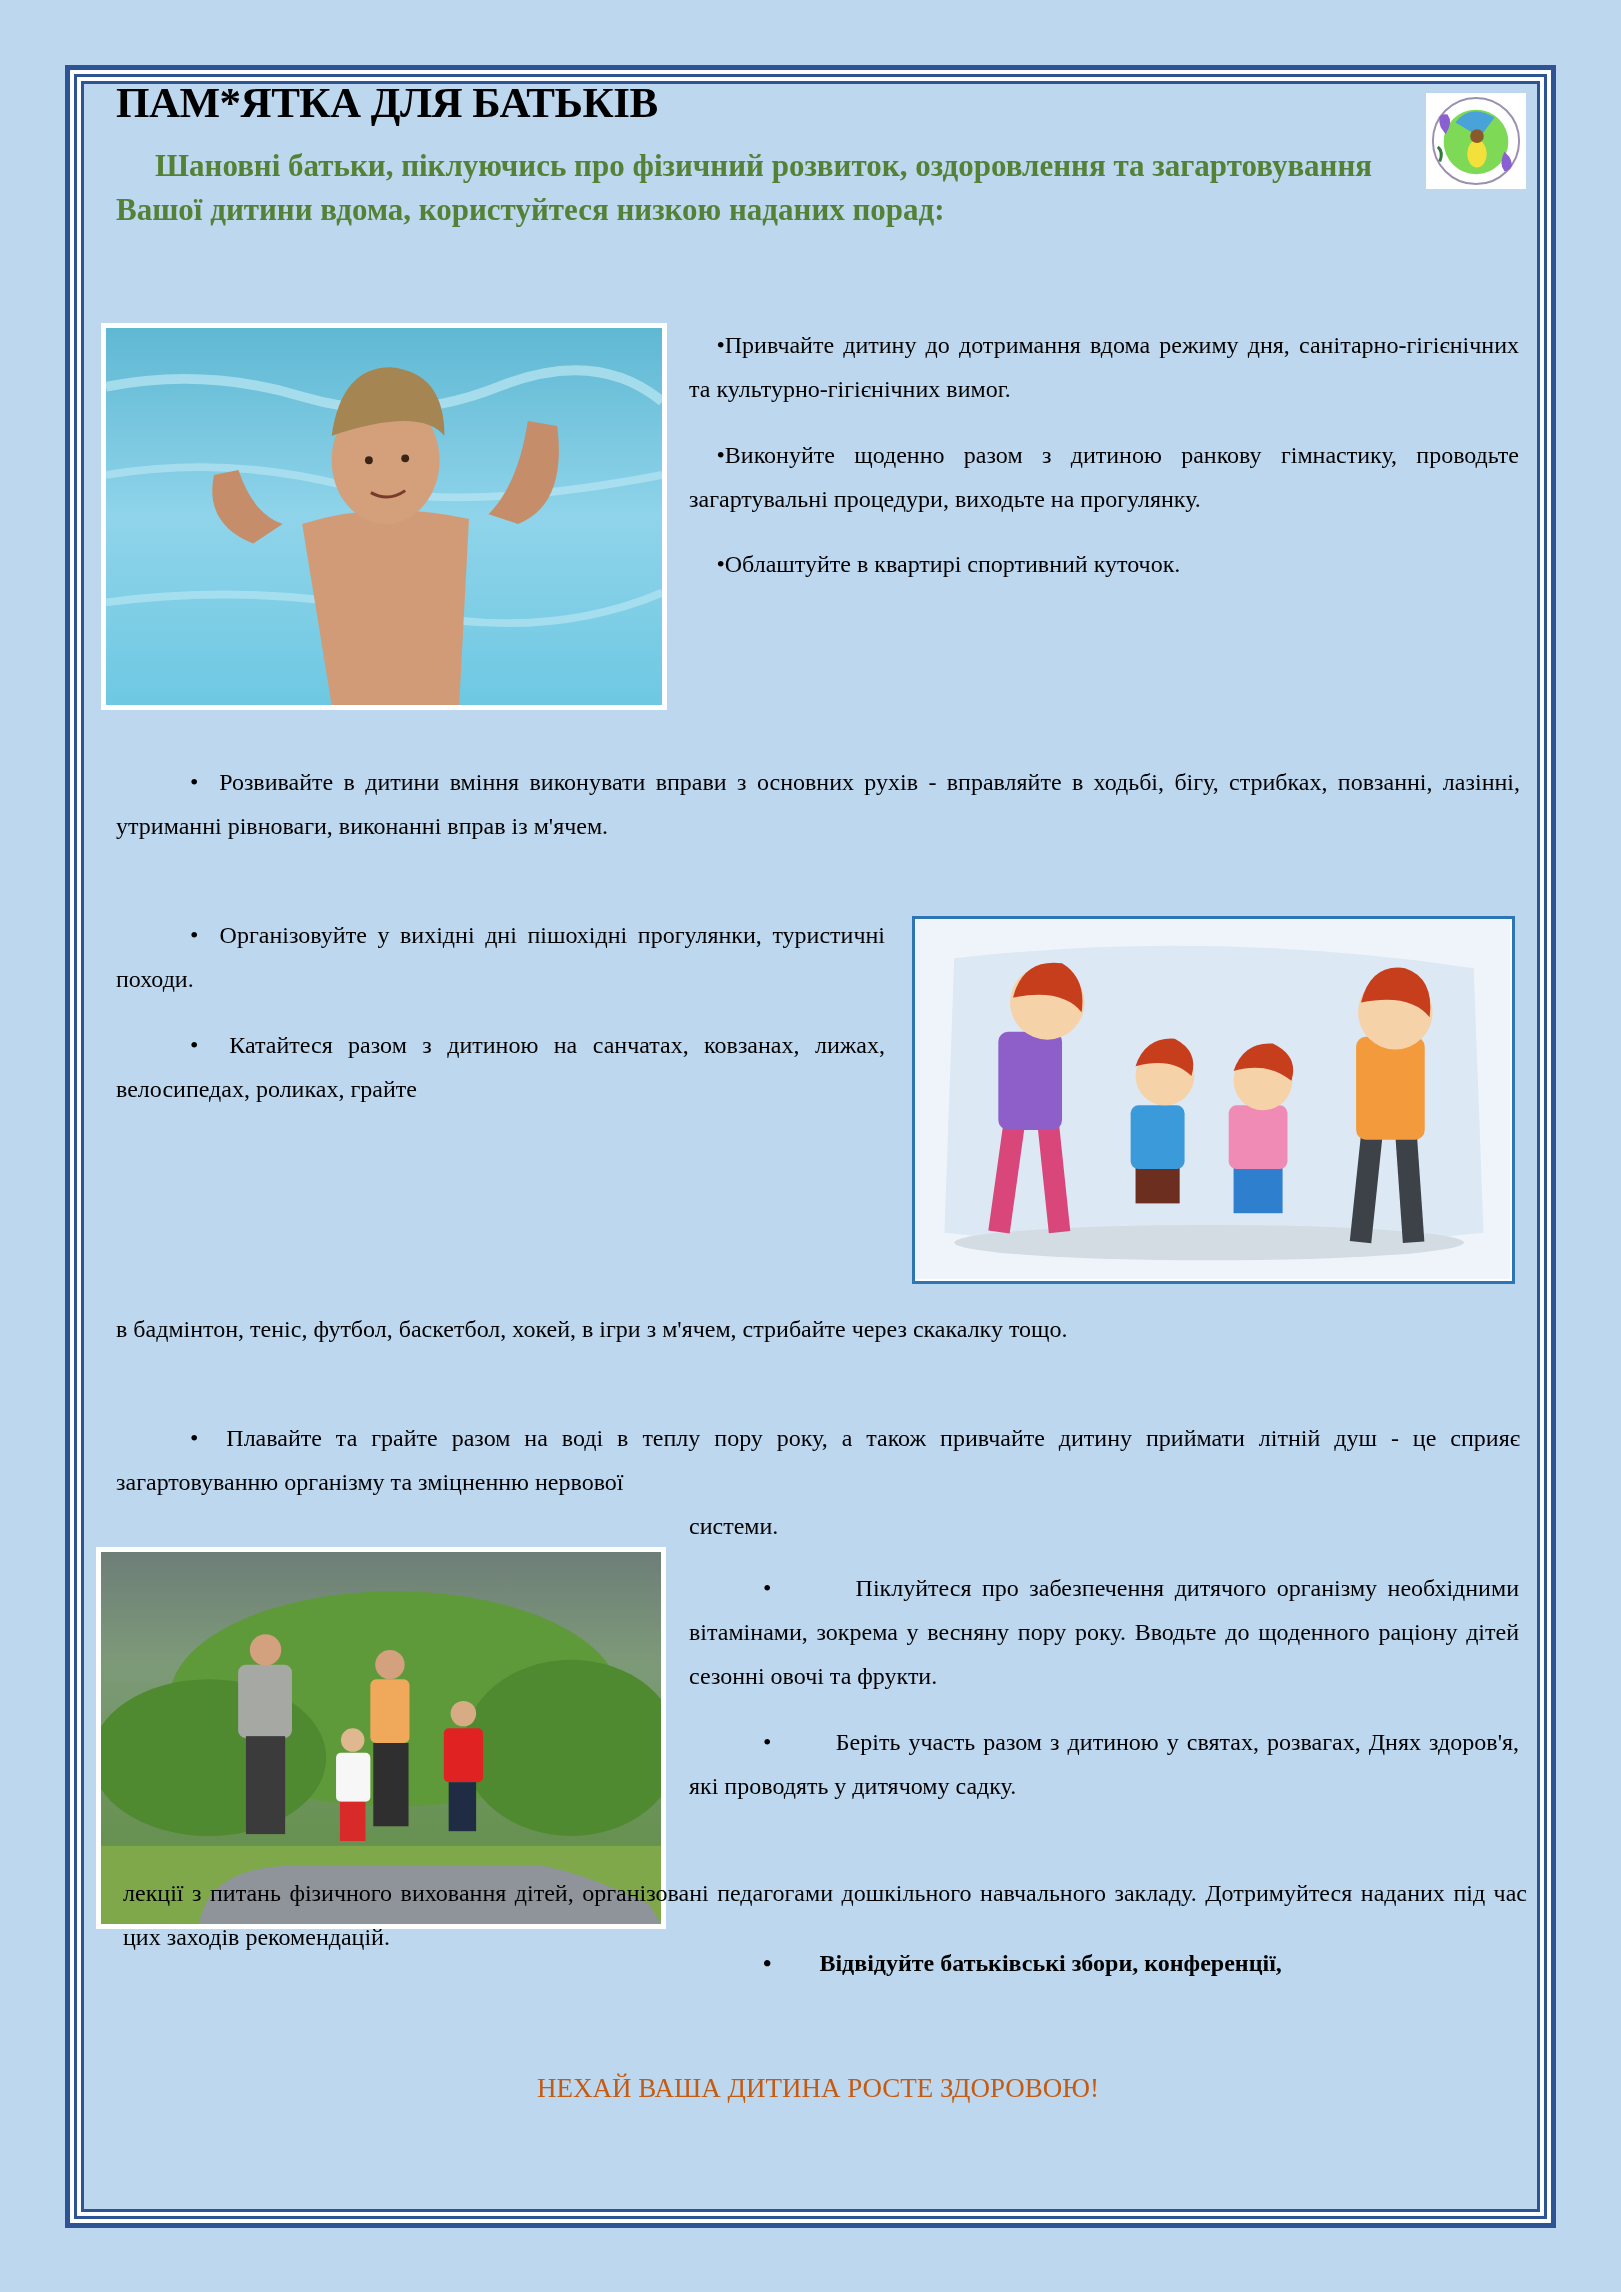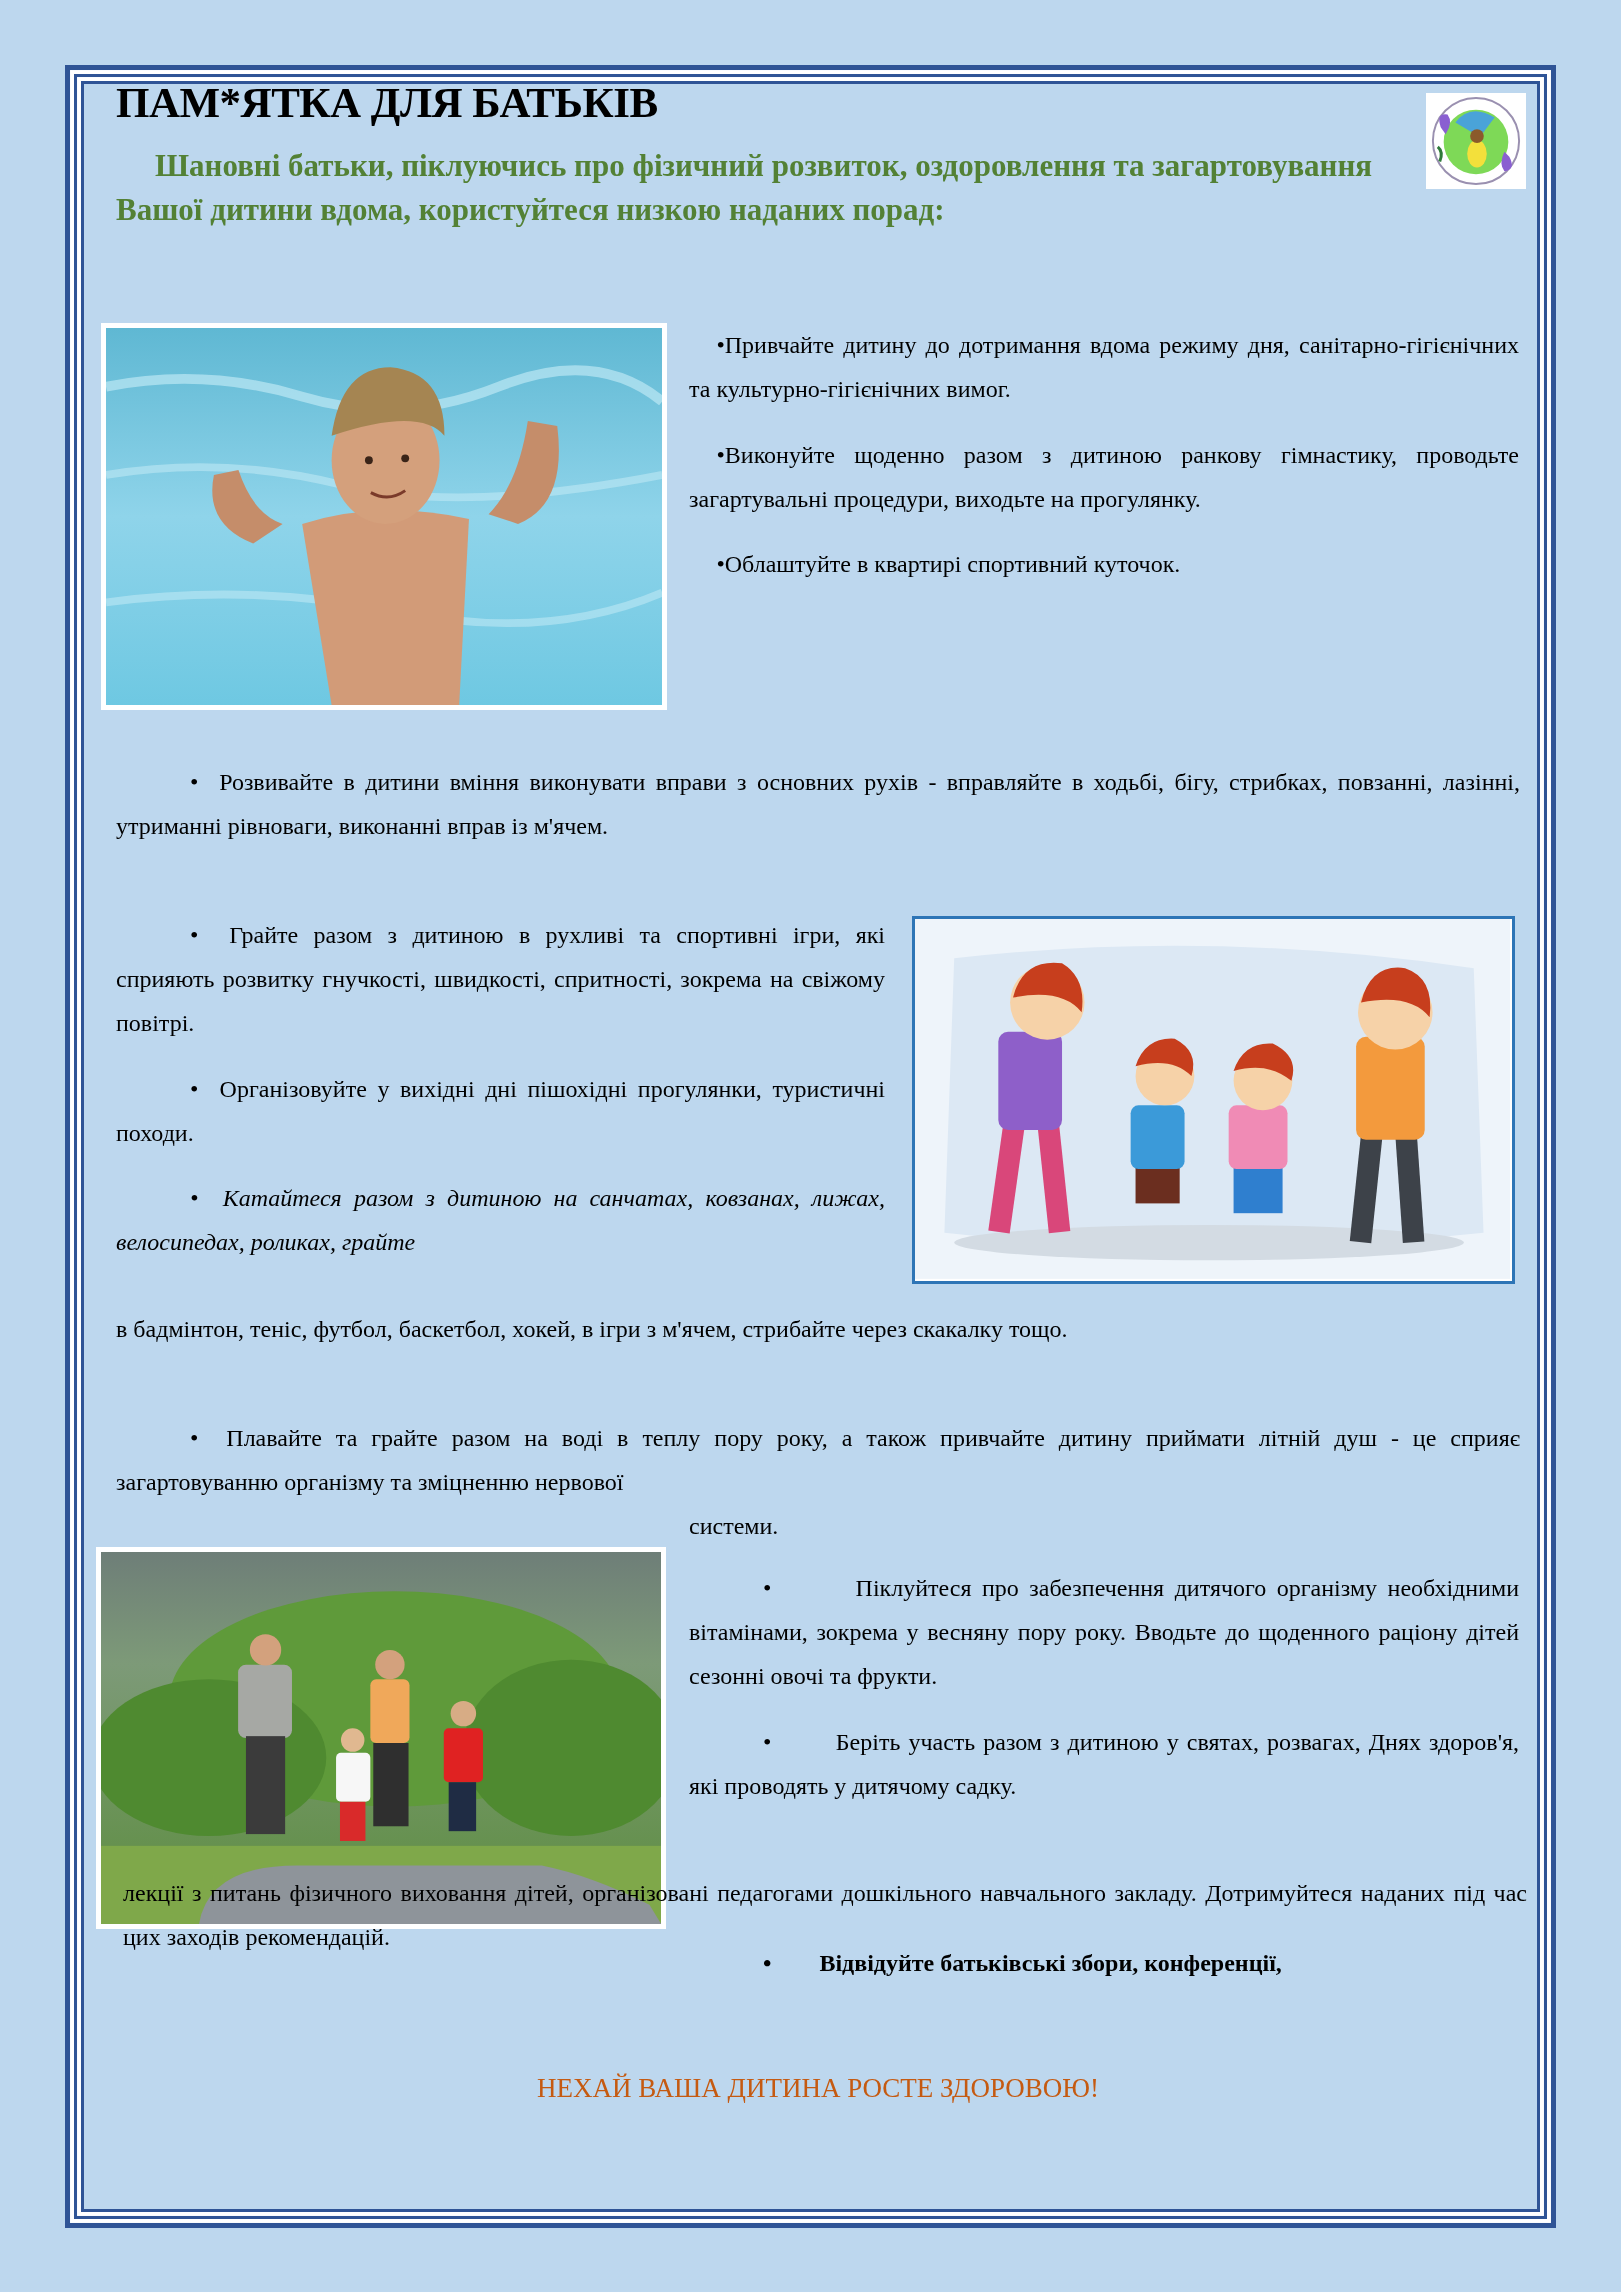--- a/index.html
+++ b/index.html
@@ -140,23 +140,22 @@
 
     <rect x="455" y="220" width="22" height="110" fill="#3d4249" transform="rotate(6 465 220)"></rect>
     <rect x="490" y="220" width="22" height="110" fill="#3d4249" transform="rotate(-4 500 220)"></rect>
     <rect x="450" y="120" width="70" height="105" rx="10" fill="#f39a3d"></rect>
     <circle cx="490" cy="95" r="38" fill="#f6d2a8"></circle>
     <path d="M455 85 Q465 45 500 50 Q530 60 525 100 Q505 75 455 85 Z" fill="#c73e1d"></path>
   </svg>
 </div>
 
 <div class="abs para" style="left:116px; top:913px; width:769px;">
-  <p style="text-indent:37px;"><span class="bullet">•</span>&nbsp;&nbsp;<span>Грайте разом з дитиною в рухливі та спортивні ігри, які сприяють розвитку гнучкості, швидкості, спритності, зокрема на свіжому повітрі.</span></p>
   <p style="text-indent:37px;"><span class="bullet">•</span>&nbsp;&nbsp;<span>Організовуйте у вихідні дні пішохідні прогулянки, туристичні походи.</span></p>
-  <p style="text-indent:37px; margin-bottom:0;font-style:italic;"><span class="bullet">•</span>&nbsp;&nbsp;<span>Катайтеся разом з дитиною на санчатах, ковзанах, лижах, велосипедах, роликах, грайте</span></p>
+  <p style="text-indent:37px; margin-bottom:0;"><span class="bullet">•</span>&nbsp;&nbsp;<span>Катайтеся разом з дитиною на санчатах, ковзанах, лижах, велосипедах, роликах, грайте</span></p>
 </div>
 
 <div class="abs para" style="left:116px; top:1307px; width:1404px;">
   <p>в бадмінтон, теніс, футбол, баскетбол, хокей, в ігри з м'ячем, стрибайте через скакалку тощо.</p>
 </div>
 
 <div class="abs para" style="left:116px; top:1416px; width:1404px;">
   <p style="text-indent:37px; margin-bottom:0;"><span class="bullet">•</span>&nbsp;&nbsp;<span>Плавайте та грайте разом на воді в теплу пору року, а також привчайте дитину приймати літній душ - це сприяє загартовуванню організму та зміцненню нервової</span></p>
   <div style="padding-left:573px;">системи.</div>
 </div>

